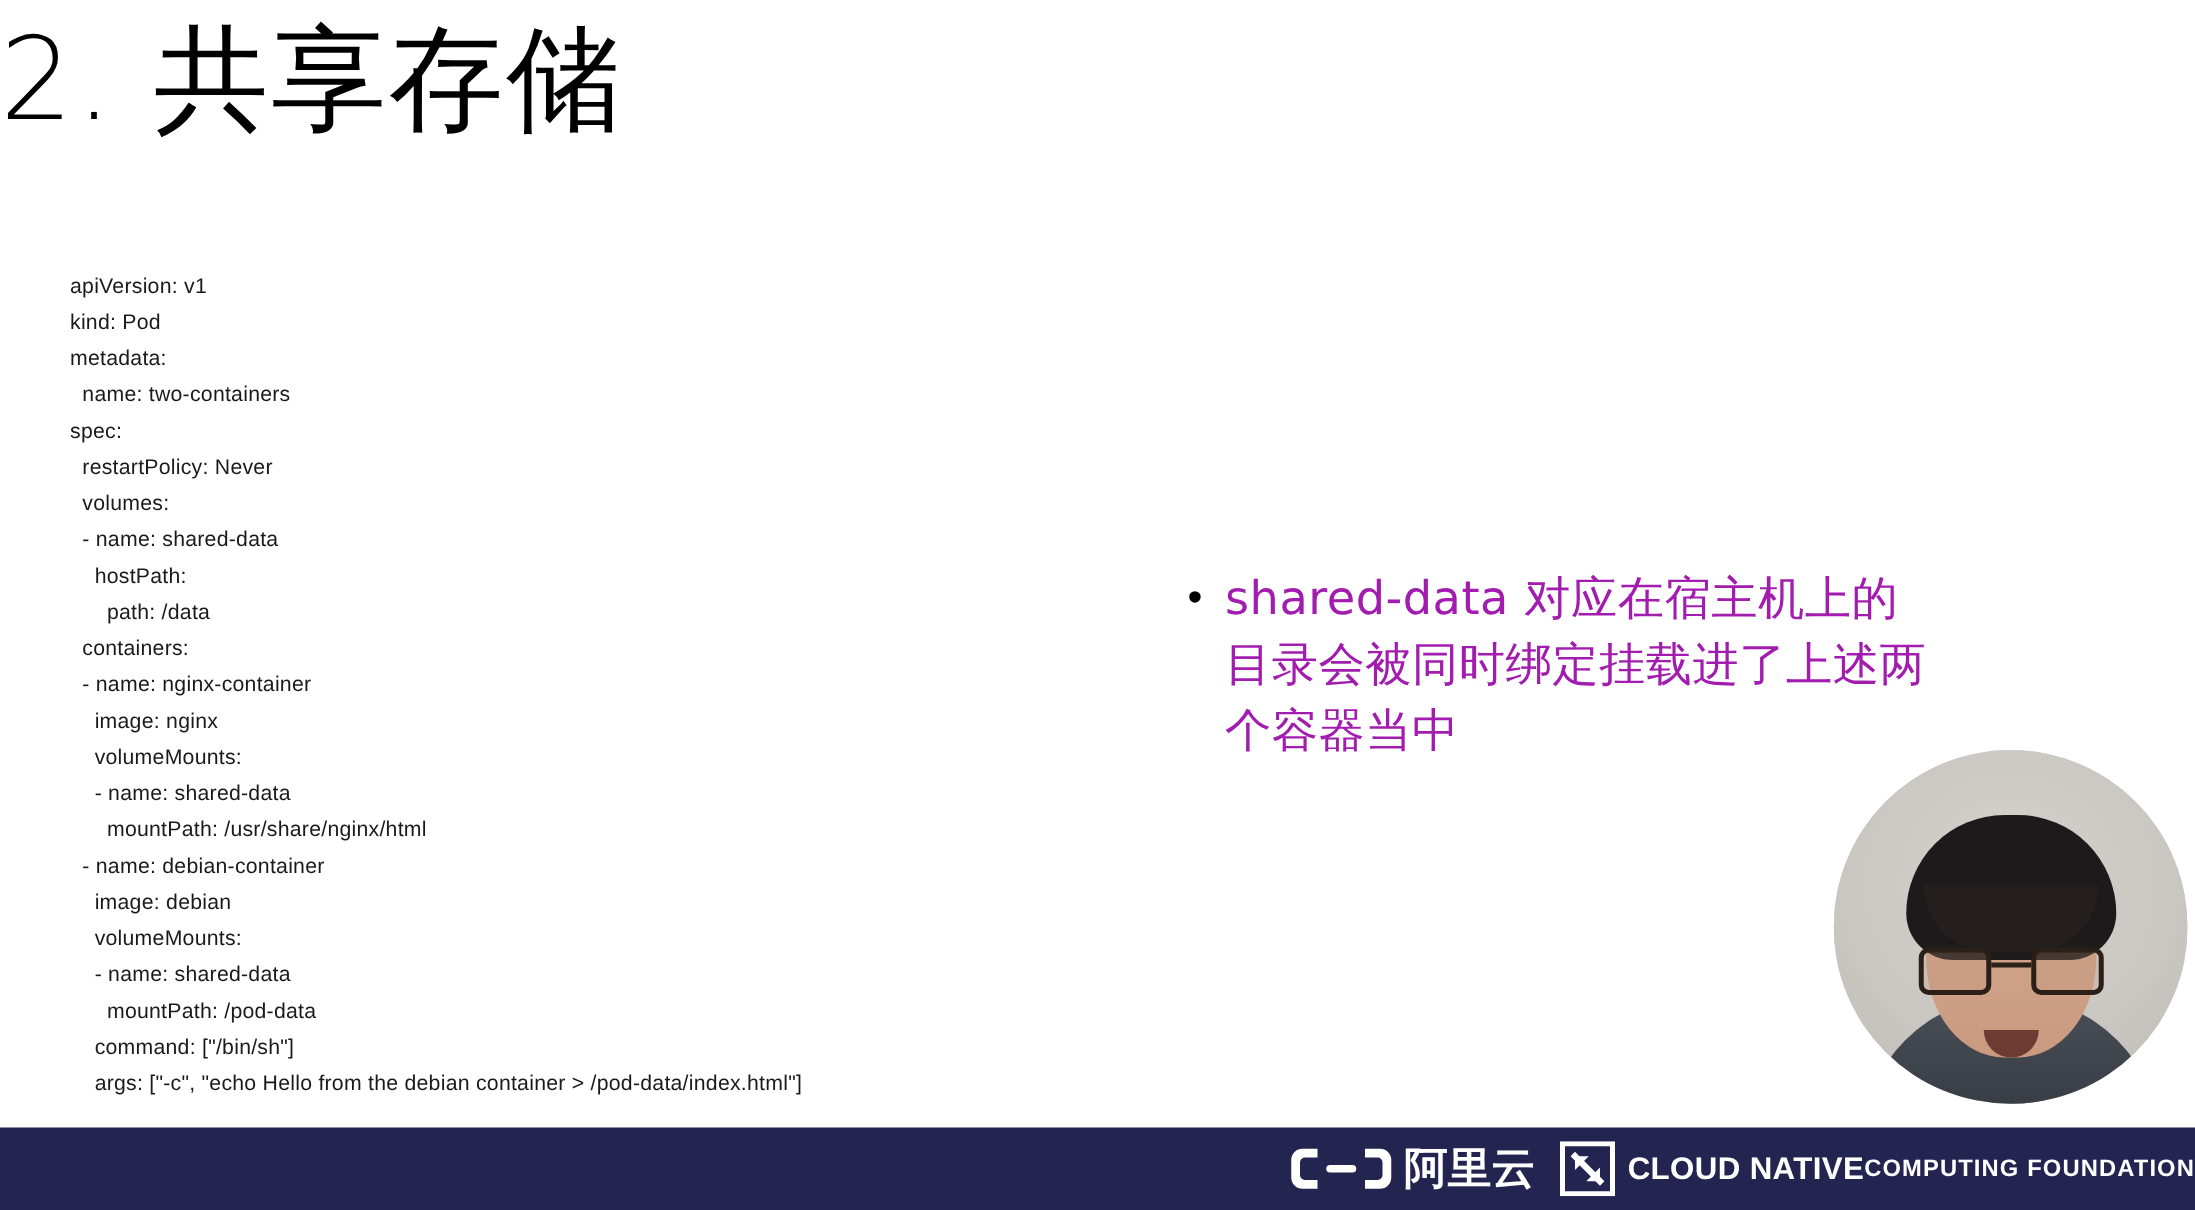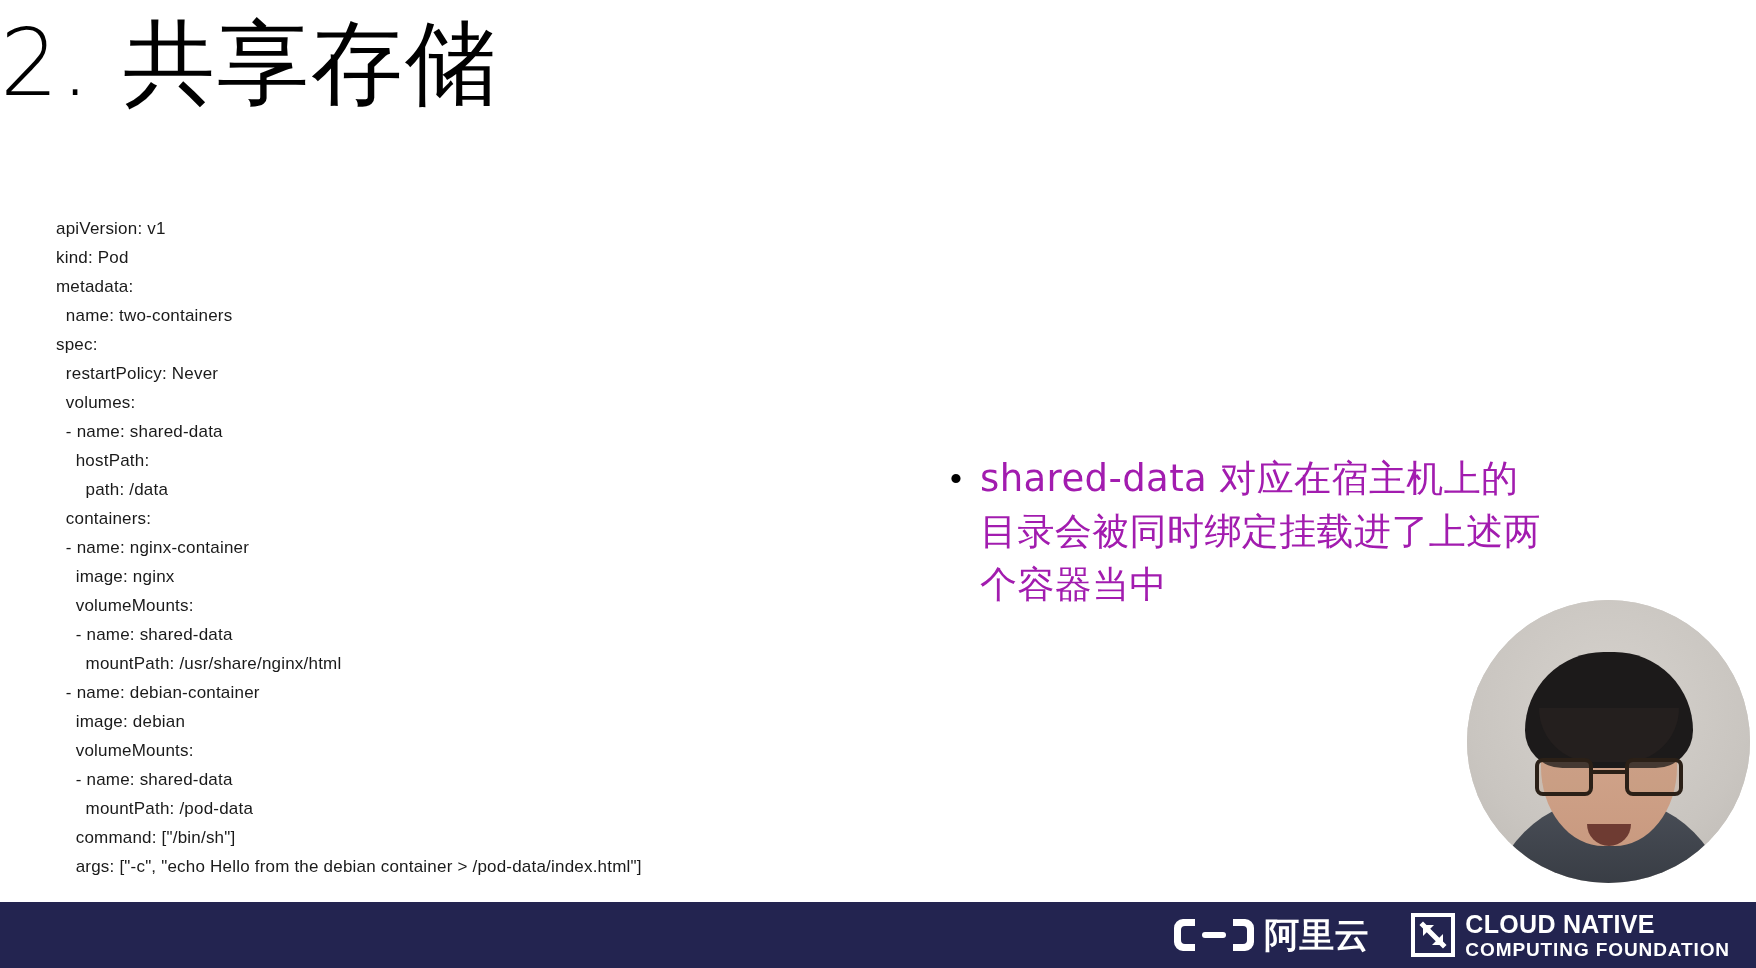--- a/index.html
+++ b/index.html
@@ -190,22 +190,21 @@
     width: 1756px;
     height: 66px;
     background: #232450;
     display: flex;
     align-items: center;
     justify-content: flex-end;
   }
   #footer-logos {
     display: flex;
     align-items: center;
-    gap: 42px;
-    padding-right: 26px;
+    gap: 20px;
   }
 
   
   .ali-logo {
     display: flex;
     align-items: center;
     gap: 9px;
   }
   .ali-mark { display: block; }
   .ali-text {
@@ -219,21 +218,21 @@
 
   
   .cncf-logo {
     display: flex;
     align-items: center;
     gap: 10px;
   }
   .cncf-mark { display: block; }
   .cncf-words {
     display: flex;
-    flex-direction: column;
+    flex-direction: row;
     justify-content: center;
     line-height: 1;
   }
   .cncf-line1 {
     font-family: "Liberation Sans", sans-serif;
     font-size: 25px;
     font-weight: 700;
     color: #ffffff;
     letter-spacing: 0.3px;
   }

